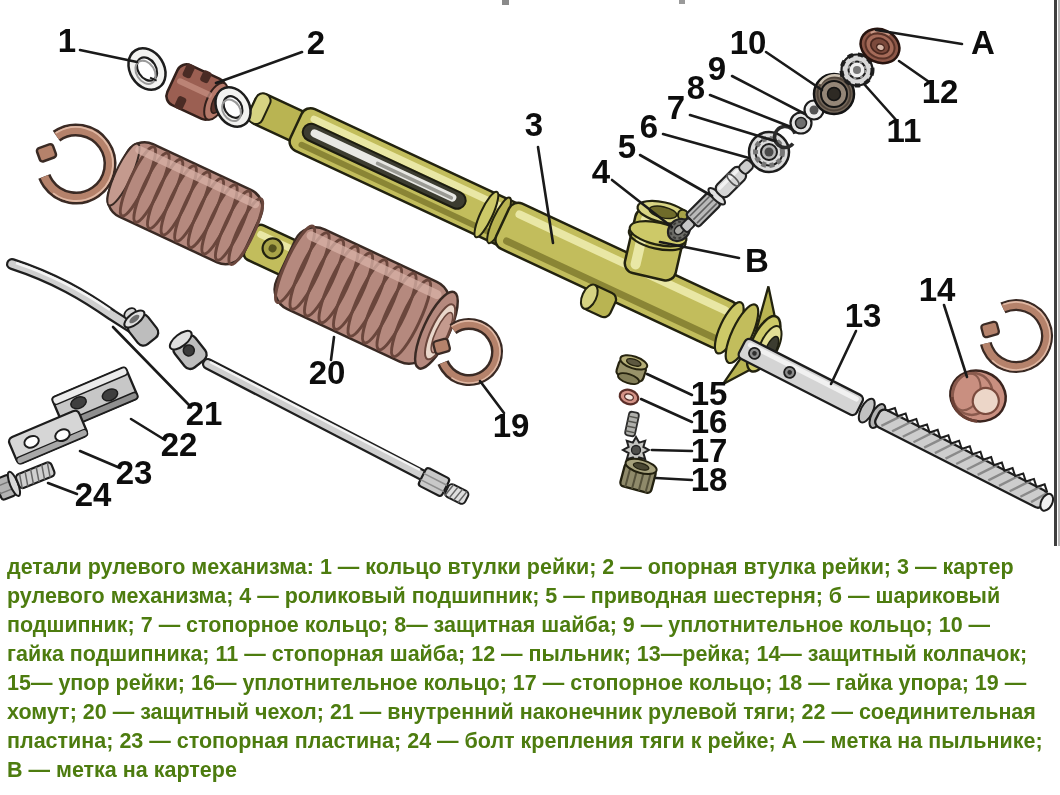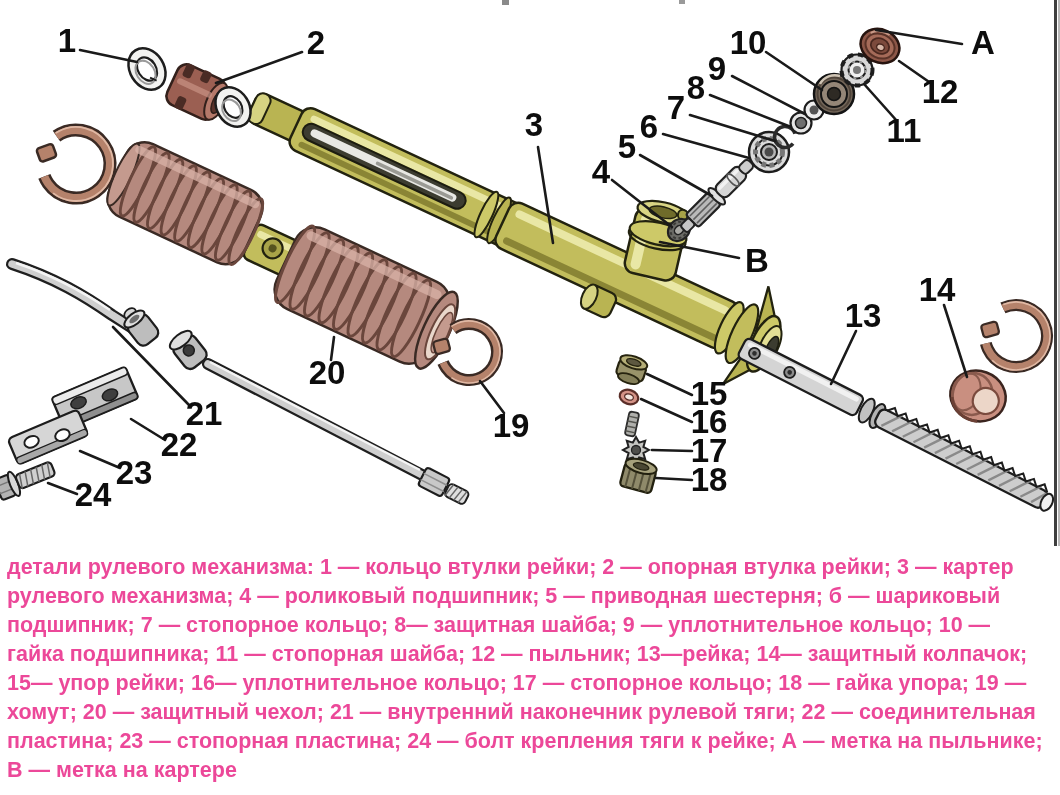--- a/index.html
+++ b/index.html
@@ -1,21 +1,21 @@
 <!DOCTYPE html>
 <html><head>
 <meta charset="utf-8">
 <style>
   html,body{margin:0;padding:0;background:#ffffff;}
   .stage{position:relative;width:1060px;height:795px;background:#ffffff;overflow:hidden;
          font-family:"Liberation Sans",sans-serif;}
   .right-border{position:absolute;left:1054px;top:0;width:3px;height:546px;background:#3f3f3f;}
   .right-border-light{position:absolute;left:1058px;top:0;width:2px;height:546px;background:#b9b9b9;}
   .figure-caption{position:absolute;left:7px;top:531px;width:1041px;
-                  font-weight:700;font-size:21.5px;line-height:29px;color:#ec4899;}
+                  font-weight:700;font-size:21.5px;line-height:29px;color:#4d7c0f;}
   svg text.callout-num{font-family:"Liberation Sans",sans-serif;font-weight:700;font-size:33px;
                        fill:#0d0d0d;text-anchor:middle;dominant-baseline:middle;}
   svg line.leader{stroke:#1a1a1a;stroke-width:2.6;stroke-linecap:round;}
 </style>
 </head>
 <body>
 
 <div class="stage">
 
 <svg id="diagram-svg" width="1060" height="528" viewBox="0 0 1060 528" xmlns="http://www.w3.org/2000/svg">

